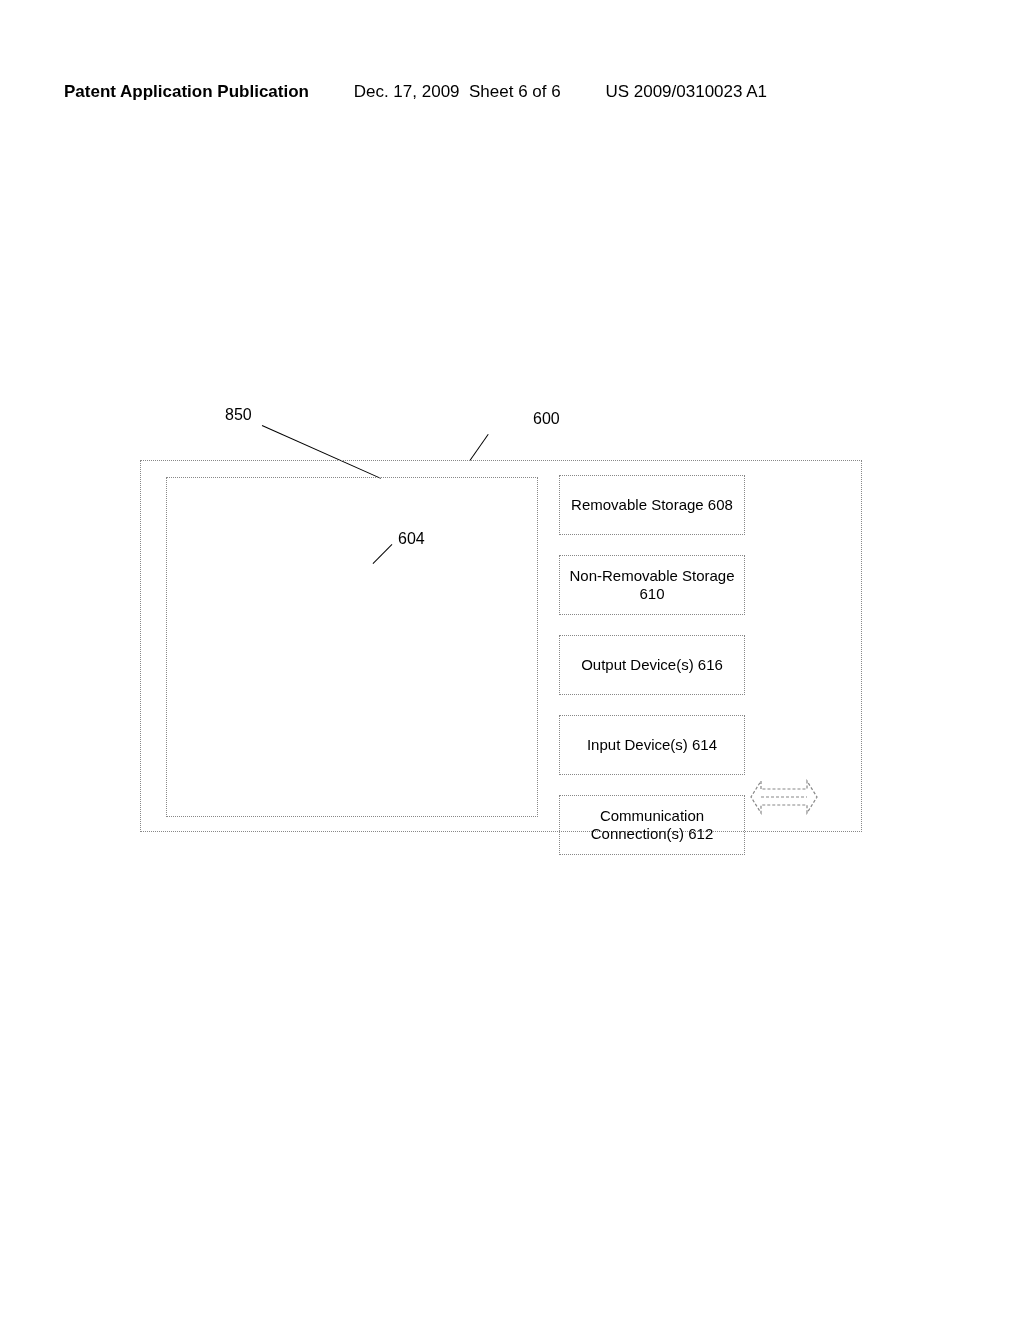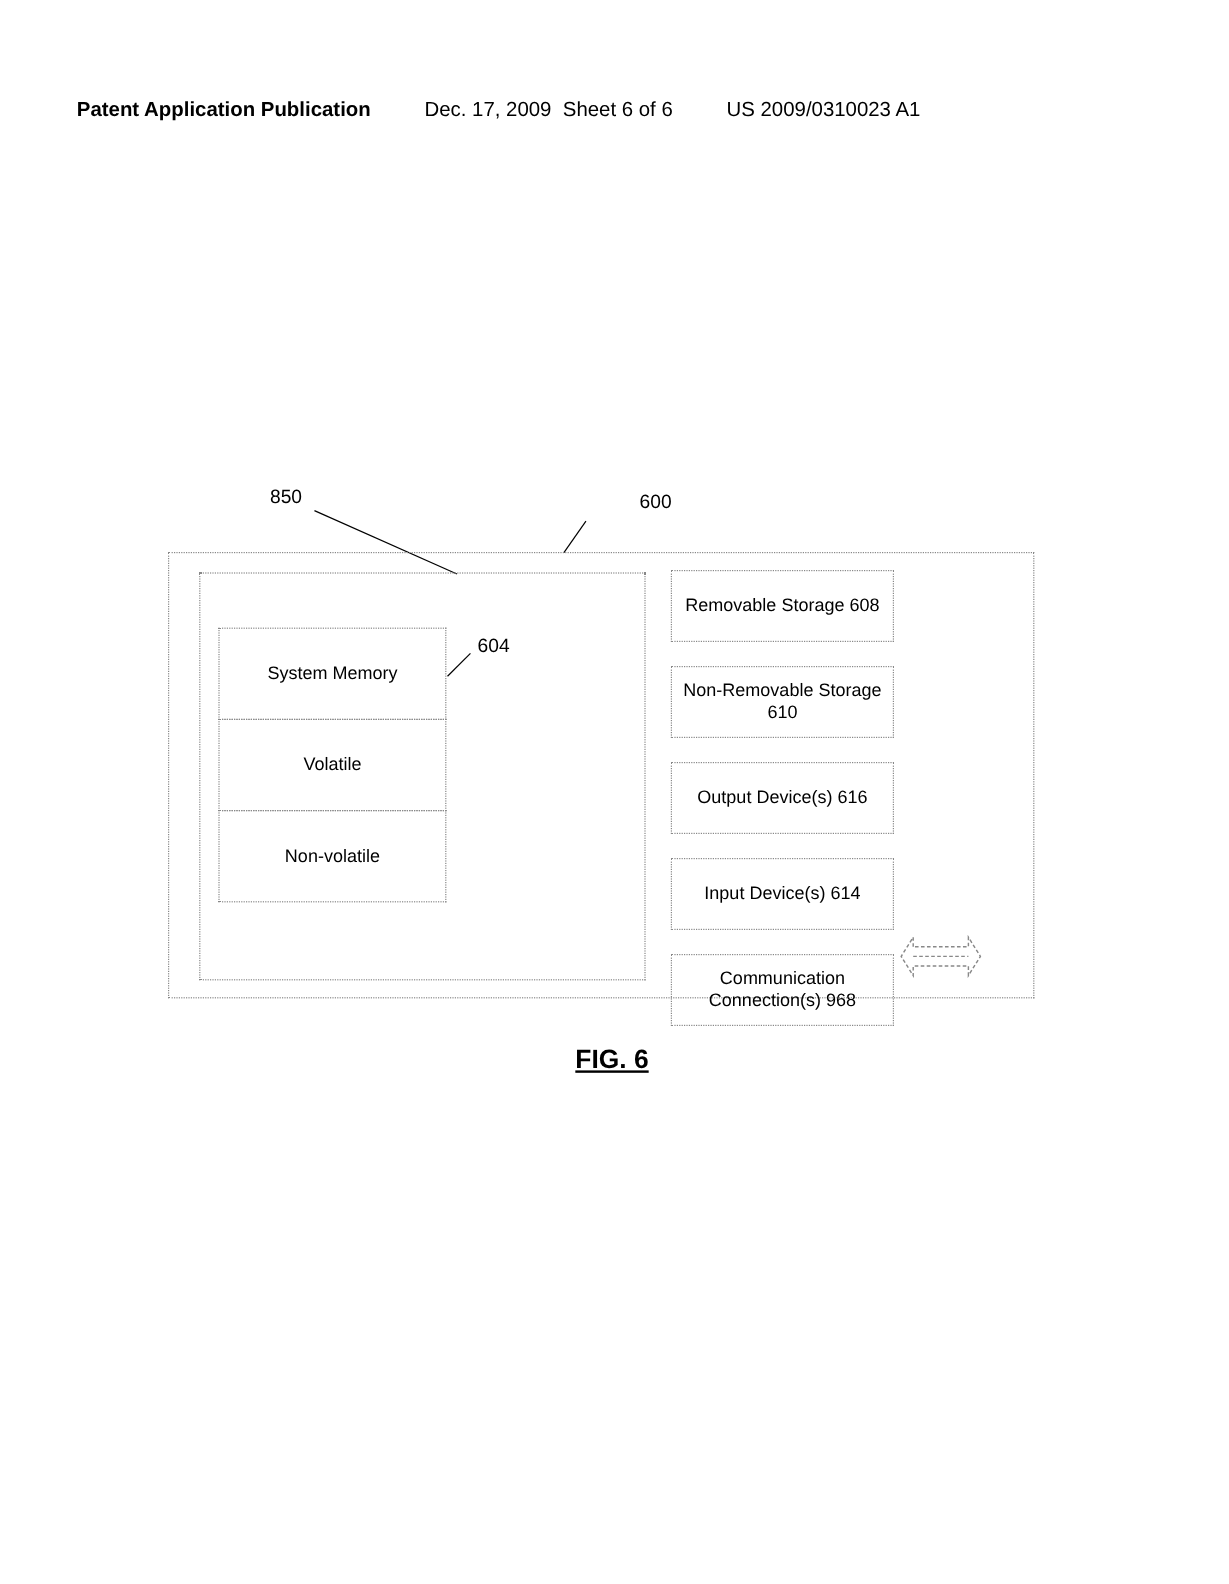--- a/index.html
+++ b/index.html
@@ -143,36 +143,30 @@
   <div class="ref-label" style="top:16px; left:95px;">850</div>
   <div class="ref-label" style="top:20px; left:355px;margin-left:48px;">600</div>
   <div class="ref-label" style="top:140px; left:268px;text-align:right;">604</div>
 
   <div class="lead-line rot" style="top:35px; left:132px; width:130px; height:1.2px; transform:rotate(24deg);"></div>
   <div class="lead-line rot" style="top:70px; left:340px; width:32px; height:1.2px; transform:rotate(-55deg);"></div>
   <div class="lead-line rot" style="top:173px; left:243px; width:27px; height:1.2px; transform:rotate(-45deg);"></div>
 
   <div class="big-box">
     <div class="inner-box">
-      <div class="mem-stack">
-        <div class="mem-cell">System Memory</div>
-        <div class="mem-cell">Volatile</div>
-        <div class="mem-cell">Non-volatile</div>
-      </div>
     </div>
 
     <div class="right-col">
       <div class="right-cell">Removable Storage 608</div>
       <div class="right-cell">Non-Removable Storage 610</div>
       <div class="right-cell">Output Device(s) 616</div>
       <div class="right-cell">Input Device(s) 614</div>
-      <div class="right-cell">Communication Connection(s) 968</div>
+      <div class="right-cell">Communication Connection(s) 612</div>
     </div>
 
     <div class="arrow">
       <svg viewBox="0 0 70 36">
         <path d="M12 10 L12 2 L2 18 L12 34 L12 26 L58 26 L58 34 L68 18 L58 2 L58 10 Z M12 18 L58 18"></path>
       </svg>
     </div>
   </div>
 
-  <div class="fig-label">FIG. 6</div>
 </div>
 
 </body></html>

